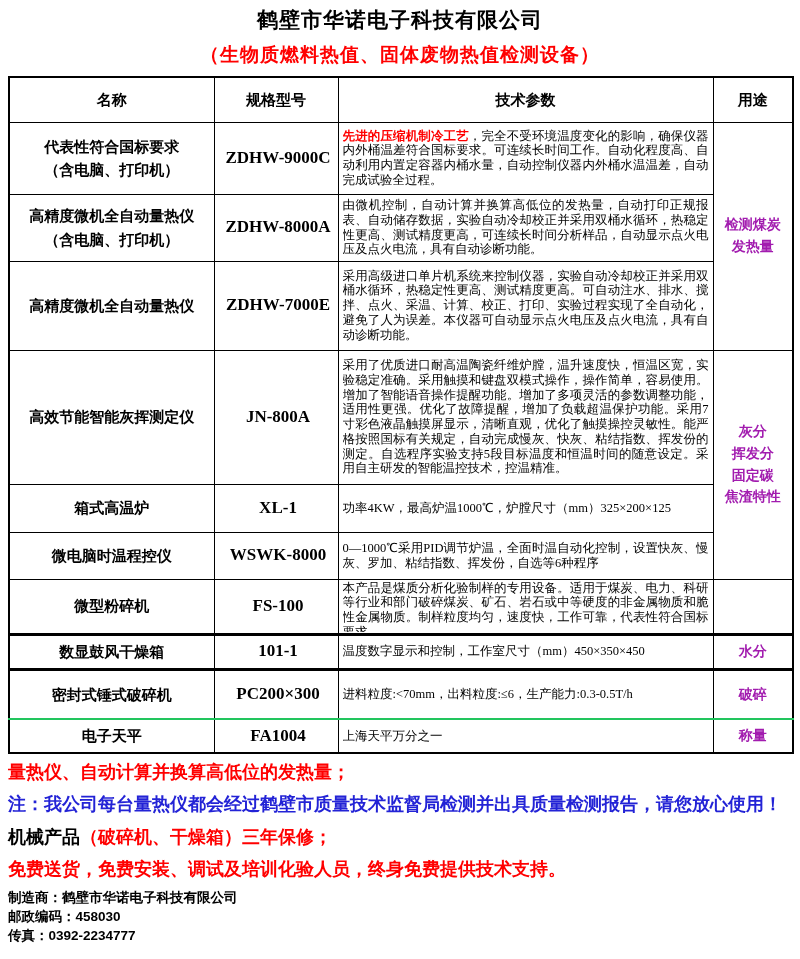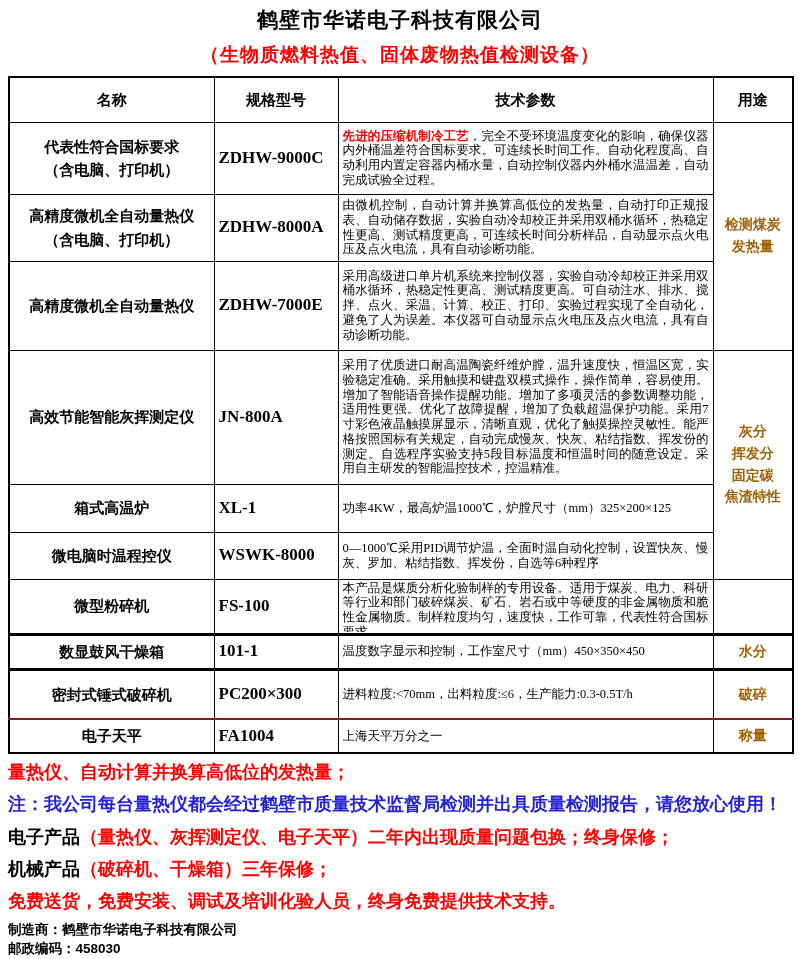--- a/index.html
+++ b/index.html
@@ -22,54 +22,54 @@
     color: #ff0000; letter-spacing: 1px;
   }
 
   table.spec {
     width: 784px; margin: 9px 0 0 8px;
     border-collapse: collapse; table-layout: fixed;
     border: 2px solid #000;
   }
   th, td { border: 1px solid #000; padding: 0; vertical-align: middle; }
   tr.thick3 td { border-top: 3px solid #000; }
-  tr.thick2 td { border-top: 2px solid #7f1d1d; }
+  tr.thick2 td { border-top: 2px solid #22c55e; }
 
   tr.rh-hdr { height: 45px; }
   tr.rh1 { height: 72px; }  tr.rh2 { height: 67px; }
   tr.rh3 { height: 89px; }  tr.rh4 { height: 134px; }
   tr.rh5 { height: 48px; }  tr.rh6 { height: 47px; }
   tr.rh7 { height: 55px; }  tr.rh8 { height: 35px; }
   tr.rh9 { height: 50px; }  tr.rh10 { height: 34px; }
 
   th {
     font: bold 15px/1.2 "Liberation Sans", sans-serif;
     text-align: center;
   }
   td.name {
     font: bold 15px/1.55 "Liberation Sans", sans-serif;
     text-align: center; white-space: pre-line;
   }
   td.model {
     font: bold 17px/1.2 "Liberation Serif", serif;
-    text-align: left; padding-left: 4px;
+    text-align: center; padding-left: 4px;
   }
   td.params { padding: 1px 4px; }
   td.params .pbox {
     font: 12.5px/14.8px "Liberation Serif", serif;
     text-align: justify; overflow: hidden;
   }
   .ph1 { max-height: 66px; }  .ph2 { max-height: 62px; }
   .ph3 { max-height: 84px; }  .ph4 { max-height: 131px; }
   .ph5 { max-height: 44px; }  .ph6 { max-height: 42px; }
   .ph7 { max-height: 51px; }  .ph8 { max-height: 30px; }
   .ph9 { max-height: 34px; }  .ph10 { max-height: 28px; }
   td.usage {
     font: bold 14px/1.55 "Liberation Sans", sans-serif;
-    color: #a16207; text-align: center; white-space: pre-line;
+    color: #a21caf; text-align: center; white-space: pre-line;
   }
   .red-lead { color: #ff0000; font-weight: bold; }
 
   .notes { margin: 8px 0 0 8px; width: 788px; }
   .notes p {
     margin: 0 0 11px; font: bold 18px/1.18 "Liberation Sans", sans-serif;
   }
   .n-red  { color: #ff0000; }
   .n-blue { color: #2323d6; }
   .n-black { color: #000000; }
@@ -185,21 +185,20 @@
           <div class="pbox ph10">上海天平万分之一</div>
         </td>
         <td class="usage">称量</td>
       </tr>
     </tbody>
   </table>
 
   <div class="notes">
     <p class="n-red">量热仪、自动计算并换算高低位的发热量；</p>
     <p class="n-blue">注：我公司每台量热仪都会经过鹤壁市质量技术监督局检测并出具质量检测报告，请您放心使用！</p>
-    <p><span class="n-black">电子产品</span><span class="n-red">（量热仪、灰挥测定仪、电子天平）二年内出现质量问题包换；终身保修；</span></p>
     <p><span class="n-black">机械产品</span><span class="n-red">（破碎机、干燥箱）三年保修；</span></p>
     <p class="n-red">免费送货，免费安装、调试及培训化验人员，终身免费提供技术支持。</p>
   </div>
 
   <div class="contact">
     <p>制造商：鹤壁市华诺电子科技有限公司</p>
     <p>邮政编码：458030</p>
     <p>传真：0392-2234777</p>
 
   </div>

